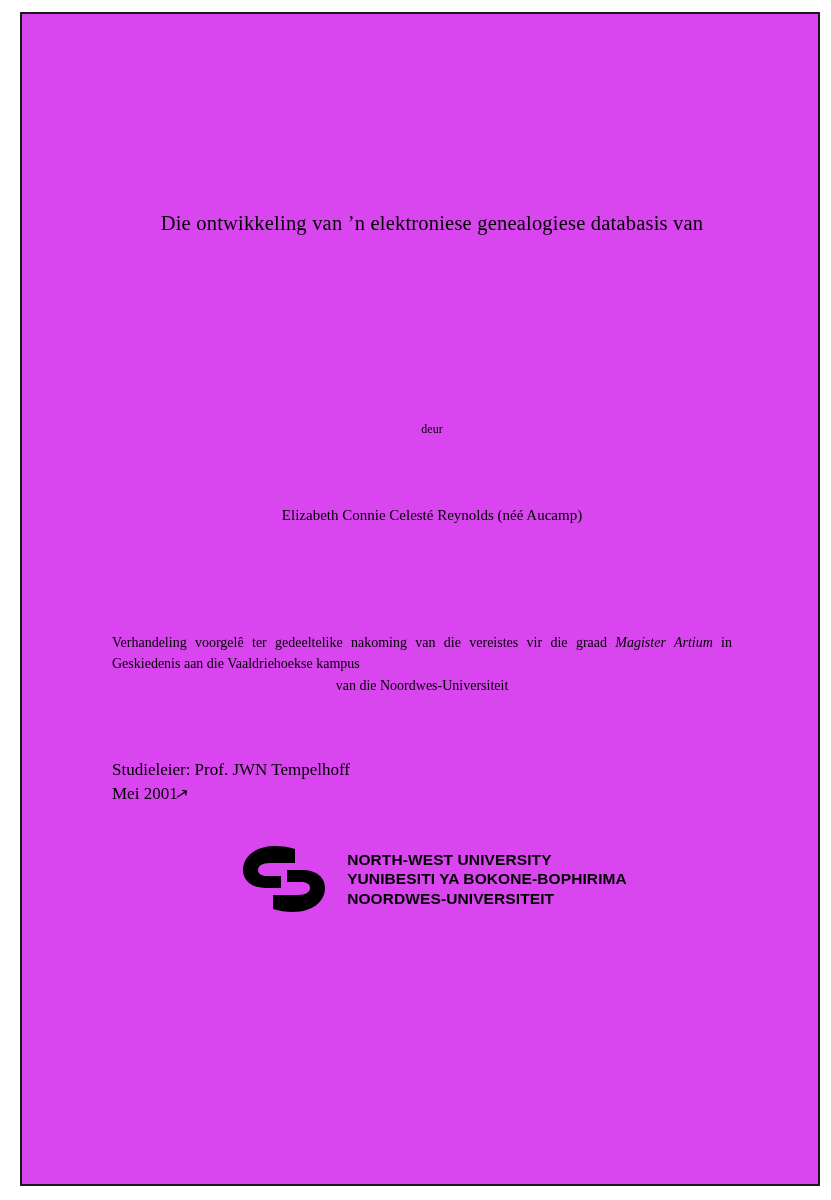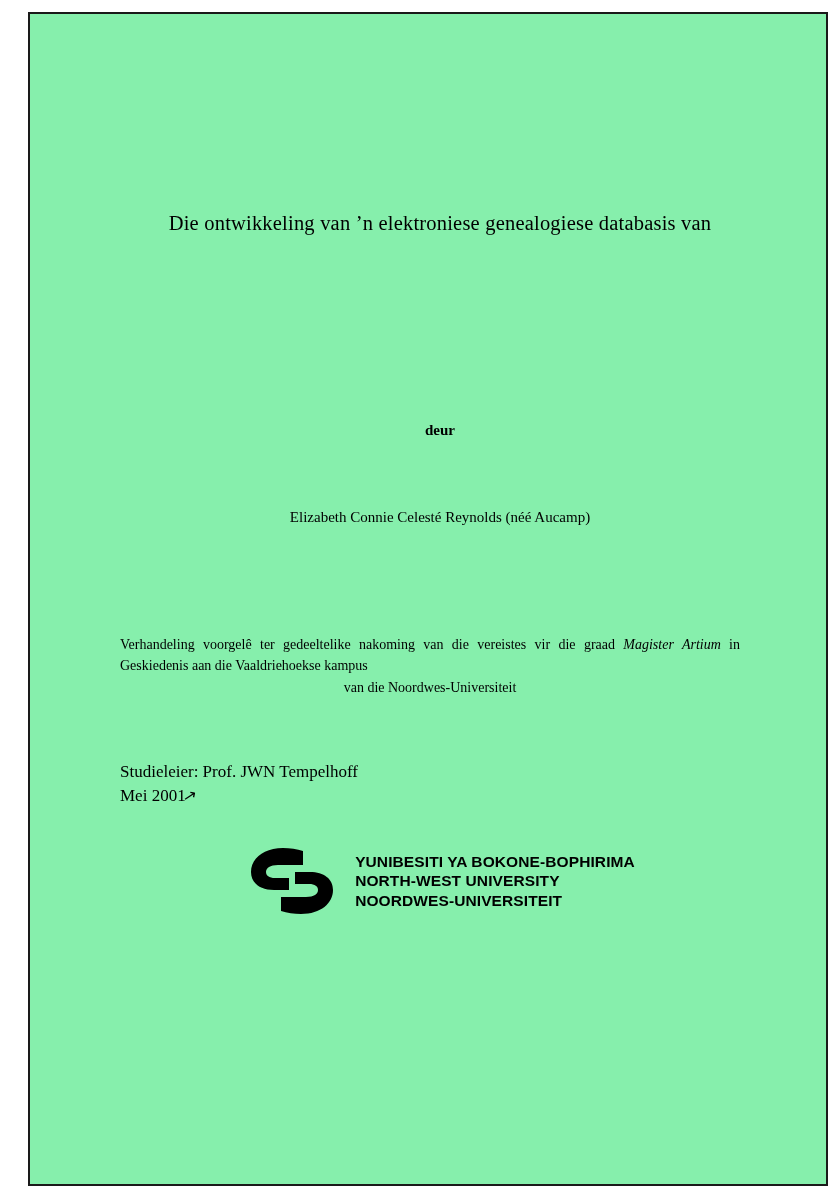--- a/index.html
+++ b/index.html
@@ -16,49 +16,48 @@
   }
   .page {
     position: relative;
     width: 831px;
     height: 1200px;
     background: #ffffff;
   }
   
   .scan-frame {
     position: absolute;
-    left: 28px;
+    left: 20px;
     top: 12px;
     width: 800px;
     height: 1174px;
     border: 2px solid #1a1a1a;
     box-sizing: border-box;
-    background: #86efac;
+    background: #d946ef;
   }
   .content {
     position: absolute;
     left: 90px;
     top: 190px;
     width: 640px;
   }
   .title-block {
     text-align: center;
     font-size: 20.5px;
     line-height: 1.95;
     letter-spacing: 0.2px;
   }
   .title-line {
     display: block;
     white-space: nowrap;
   }
   .deur {
     text-align: center;
-    font-size: 15px;
+    font-size: 12px;
     margin-top: 178px;
-    font-weight: bold;
   }
   .author {
     text-align: center;
     font-size: 15px;
     margin-top: 70px;
   }
   .abstract-block {
     margin-top: 108px;
     font-size: 14px;
     line-height: 1.52;
@@ -143,21 +142,21 @@
       <div class="logo-row">
         <div class="logo-mark">
           <svg width="100" height="78" viewBox="0 0 100 78" xmlns="http://www.w3.org/2000/svg">
             <g fill="#000000">
               <path d="M38 6 C18 6 6 17 6 30 C6 41 15 48 29 48 L44 48 L44 36 L30 36 C24 36 21 33.5 21 30 C21 26 25 23 33 23 L58 23 L58 9 C52 7 45 6 38 6 Z"></path>
               <path d="M56 72 C76 72 88 61 88 48 C88 37 79 30 65 30 L50 30 L50 42 L64 42 C70 42 73 44.5 73 48 C73 52 69 55 61 55 L36 55 L36 69 C42 71 49 72 56 72 Z"></path>
             </g>
           </svg>
         </div>
         <div class="logo-text">
+          <div>NORTH-WEST UNIVERSITY</div>
           <div>YUNIBESITI YA BOKONE-BOPHIRIMA</div>
-          <div>NORTH-WEST UNIVERSITY</div>
           <div>NOORDWES-UNIVERSITEIT</div>
         </div>
       </div>
 
     </div>
   </div>
 </div>
 
 </body></html>

